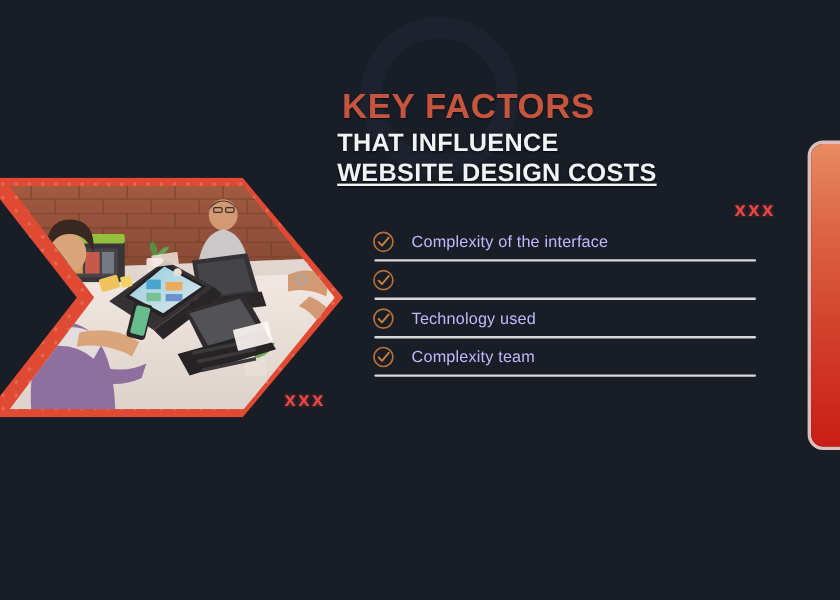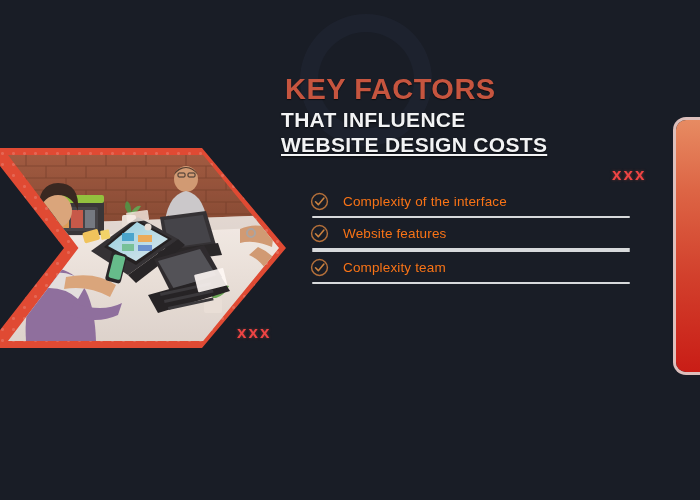--- a/index.html
+++ b/index.html
@@ -139,21 +139,21 @@
   }
   .check-icon {
     flex: 0 0 auto;
     width: 19px;
     height: 19px;
     margin-right: 14px;
     display: block;
   }
   .feature-label {
     font-size: 13.5px;
-    color: #f97316;
+    color: #c4b5fd;
     letter-spacing: .15px;
     white-space: nowrap;
   }
   .divider {
     height: 2px;
     background: #d7d9db;
     margin: 0 0 0 2px;
     width: 318px;
     border-radius: 1px;
   }
@@ -324,31 +324,37 @@
       </svg>
       <span class="feature-label">Complexity of the interface</span>
     </div>
     <div class="divider"></div>
 
     <div class="feature-row">
       <svg class="check-icon" viewBox="0 0 24 24">
         <circle cx="12" cy="12" r="10" fill="none" stroke="#b5703a" stroke-width="1.8"></circle>
         <path d="M7 12.4 L10.5 16 L17.6 7.6" fill="none" stroke="#c9813f" stroke-width="2" stroke-linecap="round" stroke-linejoin="round"></path>
       </svg>
-      <span class="feature-label">Website features</span>
-    </div>
-    <div class="divider"></div>
-
+    </div>
     <div class="divider"></div>
 
     <div class="feature-row">
       <svg class="check-icon" viewBox="0 0 24 24">
         <circle cx="12" cy="12" r="10" fill="none" stroke="#b5703a" stroke-width="1.8"></circle>
         <path d="M7 12.4 L10.5 16 L17.6 7.6" fill="none" stroke="#c9813f" stroke-width="2" stroke-linecap="round" stroke-linejoin="round"></path>
       </svg>
+      <span class="feature-label">Technology used</span>
+    </div>
+    <div class="divider"></div>
+
+    <div class="feature-row">
+      <svg class="check-icon" viewBox="0 0 24 24">
+        <circle cx="12" cy="12" r="10" fill="none" stroke="#b5703a" stroke-width="1.8"></circle>
+        <path d="M7 12.4 L10.5 16 L17.6 7.6" fill="none" stroke="#c9813f" stroke-width="2" stroke-linecap="round" stroke-linejoin="round"></path>
+      </svg>
       <span class="feature-label">Complexity team</span>
     </div>
     <div class="divider"></div>
 
 
   </div>
 
 </div>
 
 </body></html>

